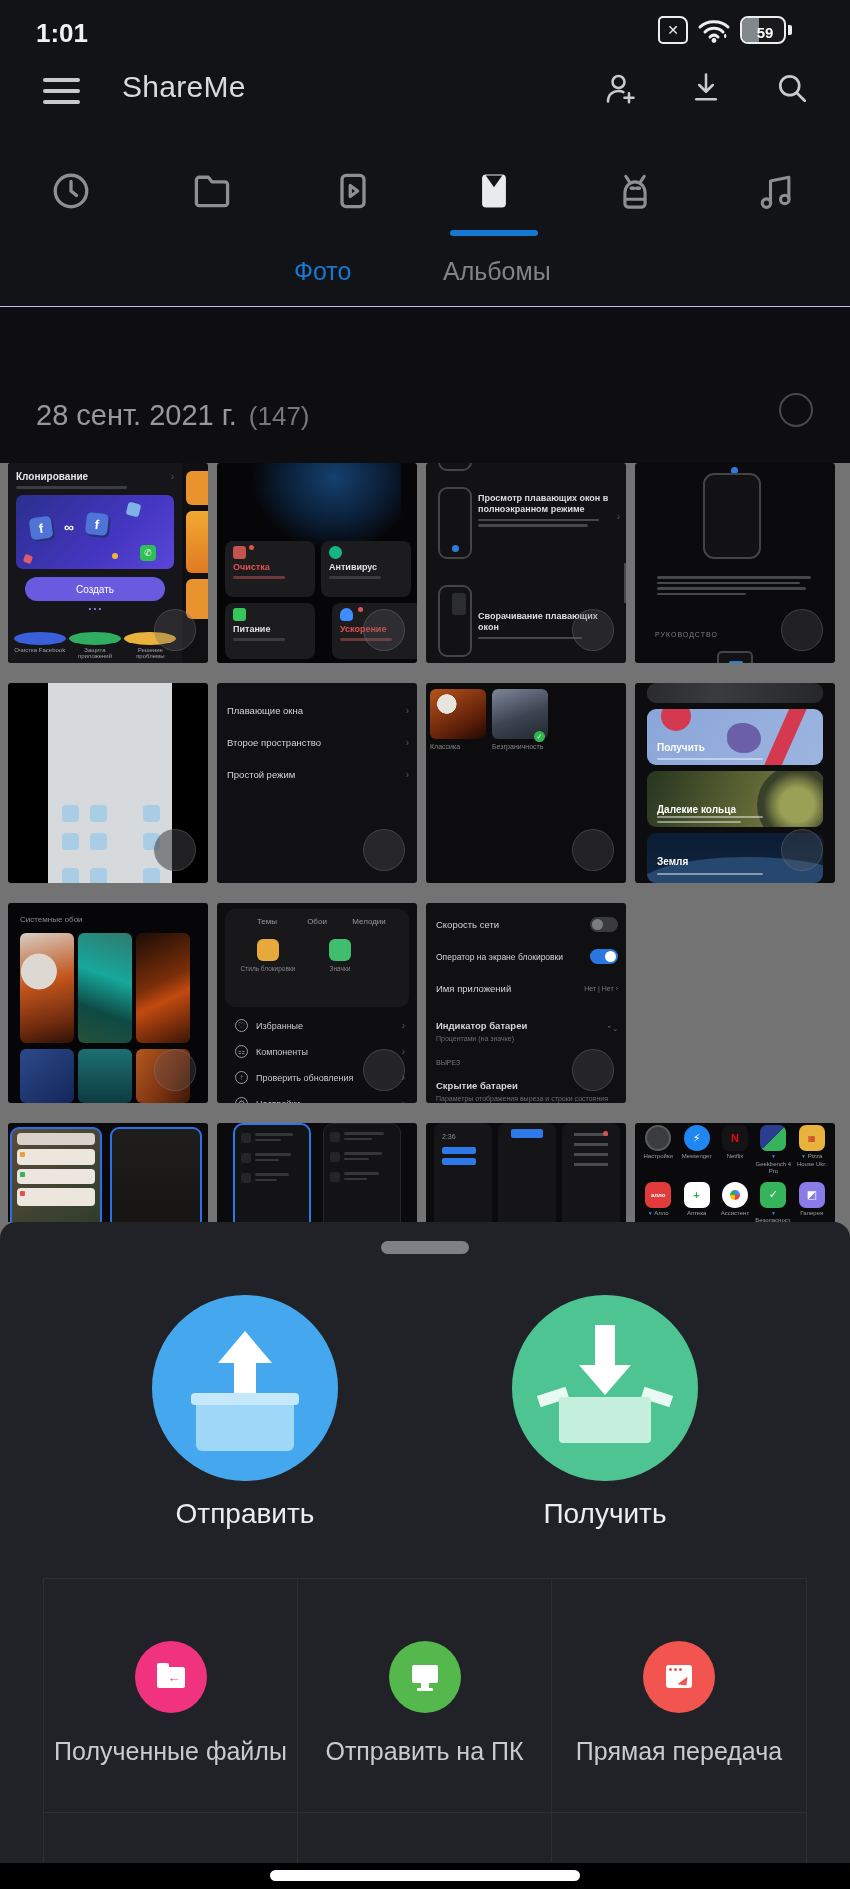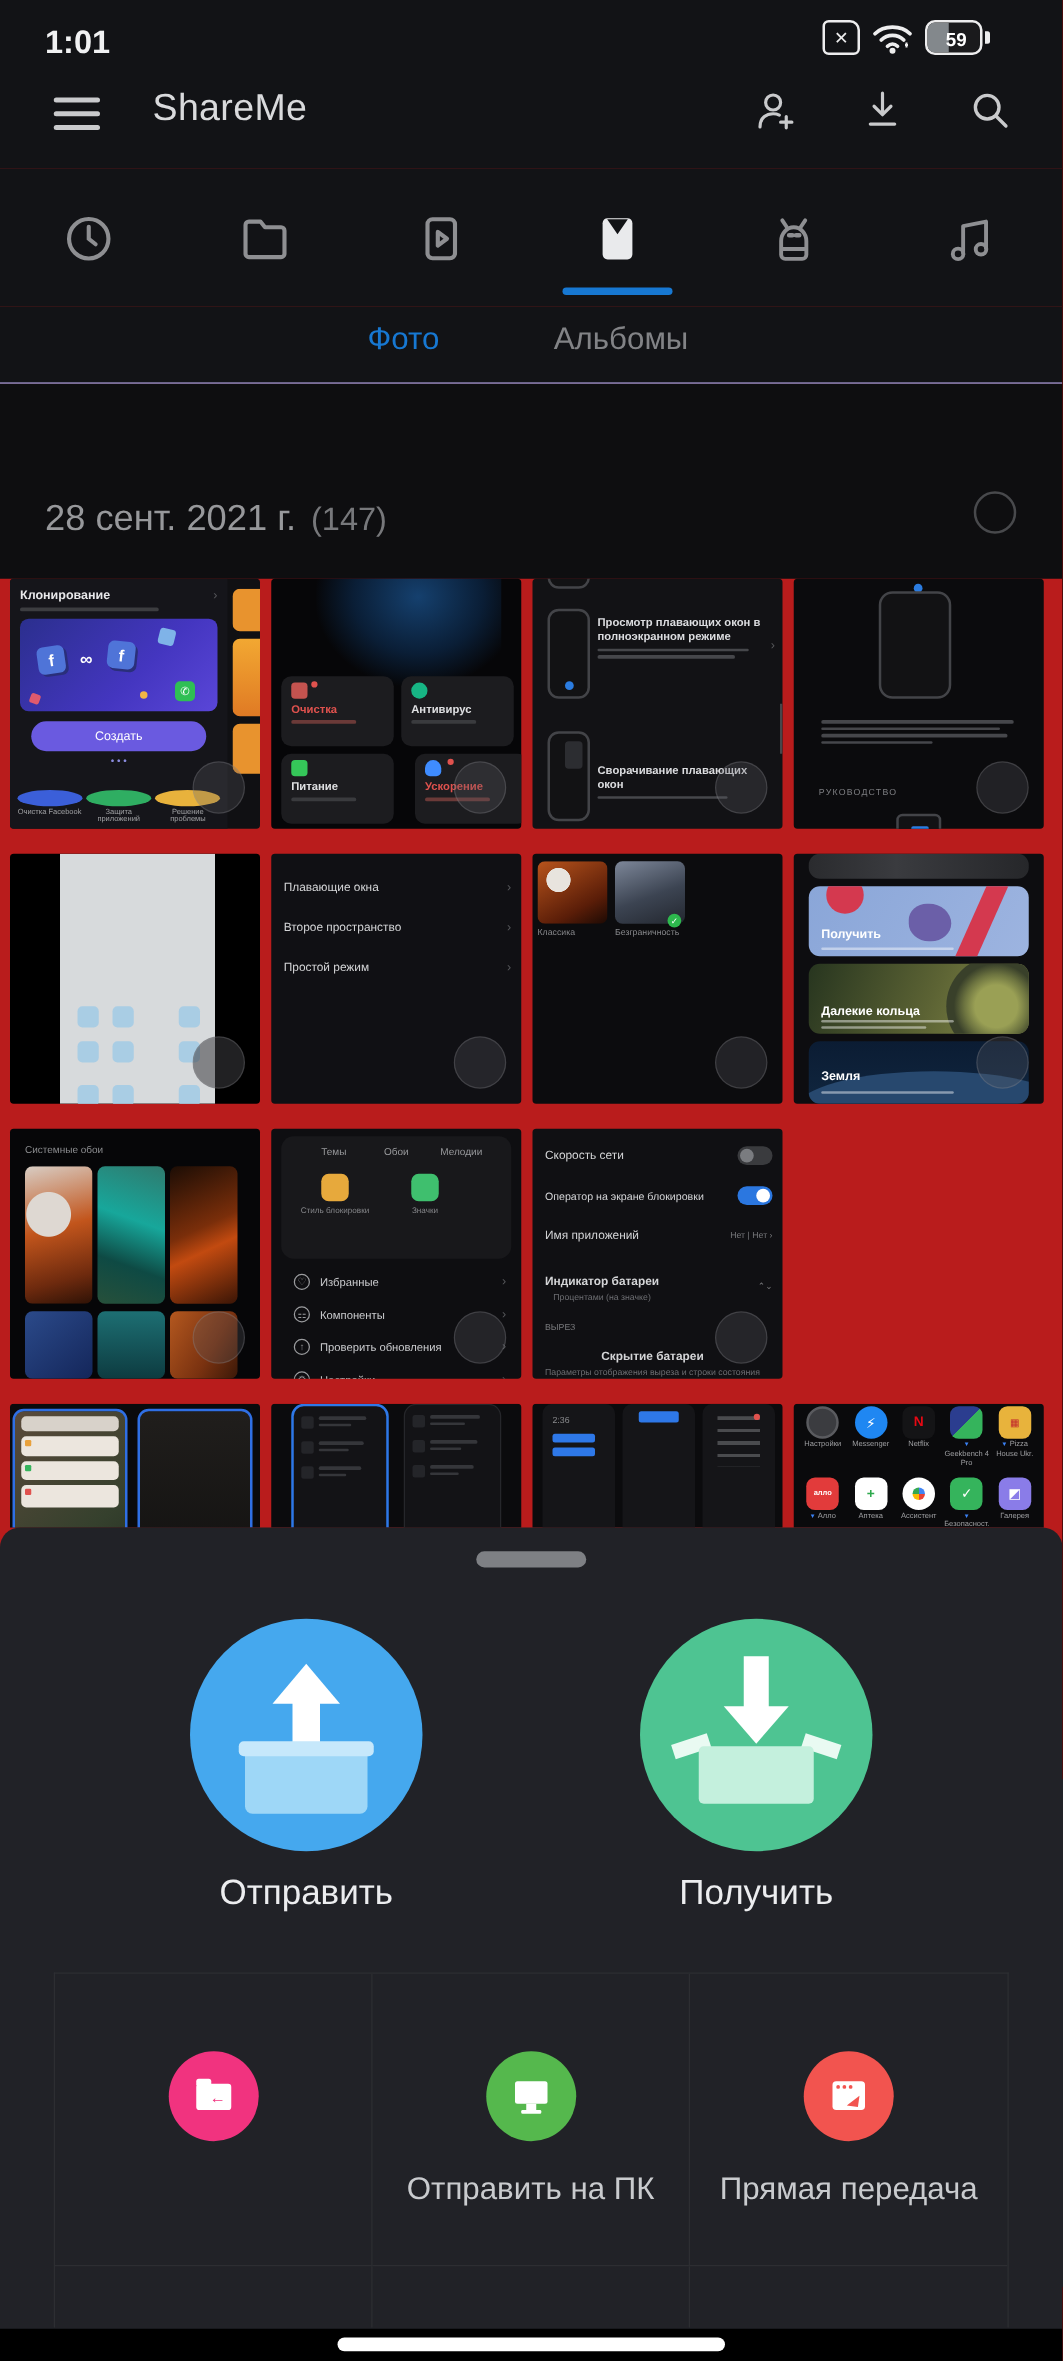--- a/index.html
+++ b/index.html
@@ -1,18 +1,18 @@
 <!DOCTYPE html>
 <html><head>
 <meta charset="utf-8">
 <style>
   * { margin:0; padding:0; box-sizing:border-box; }
   html,body { background:#000; }
   body { font-family:"Liberation Sans","DejaVu Sans",sans-serif; }
-  .screen { position:relative; width:850px; height:1889px; margin:0 auto; background:#b91c1c; overflow:hidden; }
+  .screen { position:relative; width:850px; height:1889px; margin:0 auto; background:#737373; overflow:hidden; }
 
   
   .statusbar { position:relative; height:60px; background:#121316; }
   .time { position:absolute; left:36px; top:18px; font-size:26px; font-weight:bold; color:#f0f1f2; }
   .sb-icons { position:absolute; right:58px; top:16px; display:flex; align-items:center; gap:9px; }
   .sim { position:relative; width:30px; height:28px; border:2.5px solid #ededee; border-radius:5px 8px 5px 5px; color:#ededee; font-size:14px; font-weight:bold; display:flex; align-items:center; justify-content:center; }
   .wifi { position:relative; width:34px; height:28px; }
   .wifi svg { display:block; }
   .batt { position:relative; width:52px; height:28px; }
   .batt-body { position:absolute; left:0; top:0; width:46px; height:28px; border:2.5px solid #ededee; border-radius:8px; background:#1a1a1c; overflow:hidden; }
@@ -49,21 +49,21 @@
   .trow { display:flex; gap:9px; padding:0 8px; margin-bottom:20px; }
   .trow.cut { height:99px; overflow:hidden; margin-bottom:0; }
   .thumb { position:relative; flex:0 0 200px; height:200px; background:#101013; border-radius:3px; overflow:hidden; }
   .selcirc { position:absolute; right:12px; bottom:12px; width:42px; height:42px; border-radius:50%; background:rgba(95,95,100,0.28); border:1px solid rgba(150,150,155,0.25); }
   .chev { color:#56575b; font-size:10px; }
   .fakeline { height:3px; background:#3c3d40; border-radius:2px; }
   .tog { position:relative; width:28px; height:15px; border-radius:8px; background:#3a3b3e; flex:0 0 auto; }
   .tog::after { content:''; position:absolute; width:11px; height:11px; border-radius:50%; background:#7a7c80; top:2px; left:2px; }
   .tog.on { background:#2b77e0; }
   .tog.on::after { left:15px; background:#fff; }
-  .mrow { position:absolute; left:10px; right:8px; display:flex; justify-content:space-between; align-items:center;text-align:center; }
+  .mrow { position:absolute; left:10px; right:8px; display:flex; justify-content:space-between; align-items:center; }
   .ml { font-size:9.5px; color:#d4d5d7; }
   .mls { font-size:9px; color:#a9aaad; }
   .msub { font-size:7px; color:#6d6e72; margin-top:2px; }
 
   
   .t1-app { position:absolute; left:0; top:0; width:174px; height:200px; background:#15151a; padding:8px; }
   .t1-title { font-size:10px; font-weight:bold; color:#e8e8ea; }
   .t1-sub { width:70%; margin-top:4px; }
   .t1-banner { position:relative; margin-top:6px; height:74px; border-radius:7px; background:linear-gradient(135deg,#2b2f8e,#4436c0 60%,#5a46d8); overflow:hidden; }
   .fbsq { position:absolute; width:22px; height:22px; border-radius:5px; background:#4f74d8; color:#fff; font-weight:bold; font-size:13px; display:flex; align-items:center; justify-content:center; box-shadow:2px 2px 0 #2a2f7a; }
@@ -704,20 +704,21 @@
     </div>
     <div class="act-label" style="left:512px">Получить</div>
 
     <div class="opt-grid">
       <div class="opt-cell">
         <div class="opt-icon" style="background:#f1337f">
           <div class="icon-folder">
               <span>←</span>
             </div>
         </div>
+        <div class="opt-label">Полученные файлы</div>
       </div>
       <div class="opt-cell">
         <div class="opt-icon" style="background:#55b84d">
           <div class="icon-mon"></div>
         </div>
         <div class="opt-label">Отправить на ПК</div>
       </div>
       <div class="opt-cell">
         <div class="opt-icon" style="background:#f2544f">
           <div class="icon-win">

